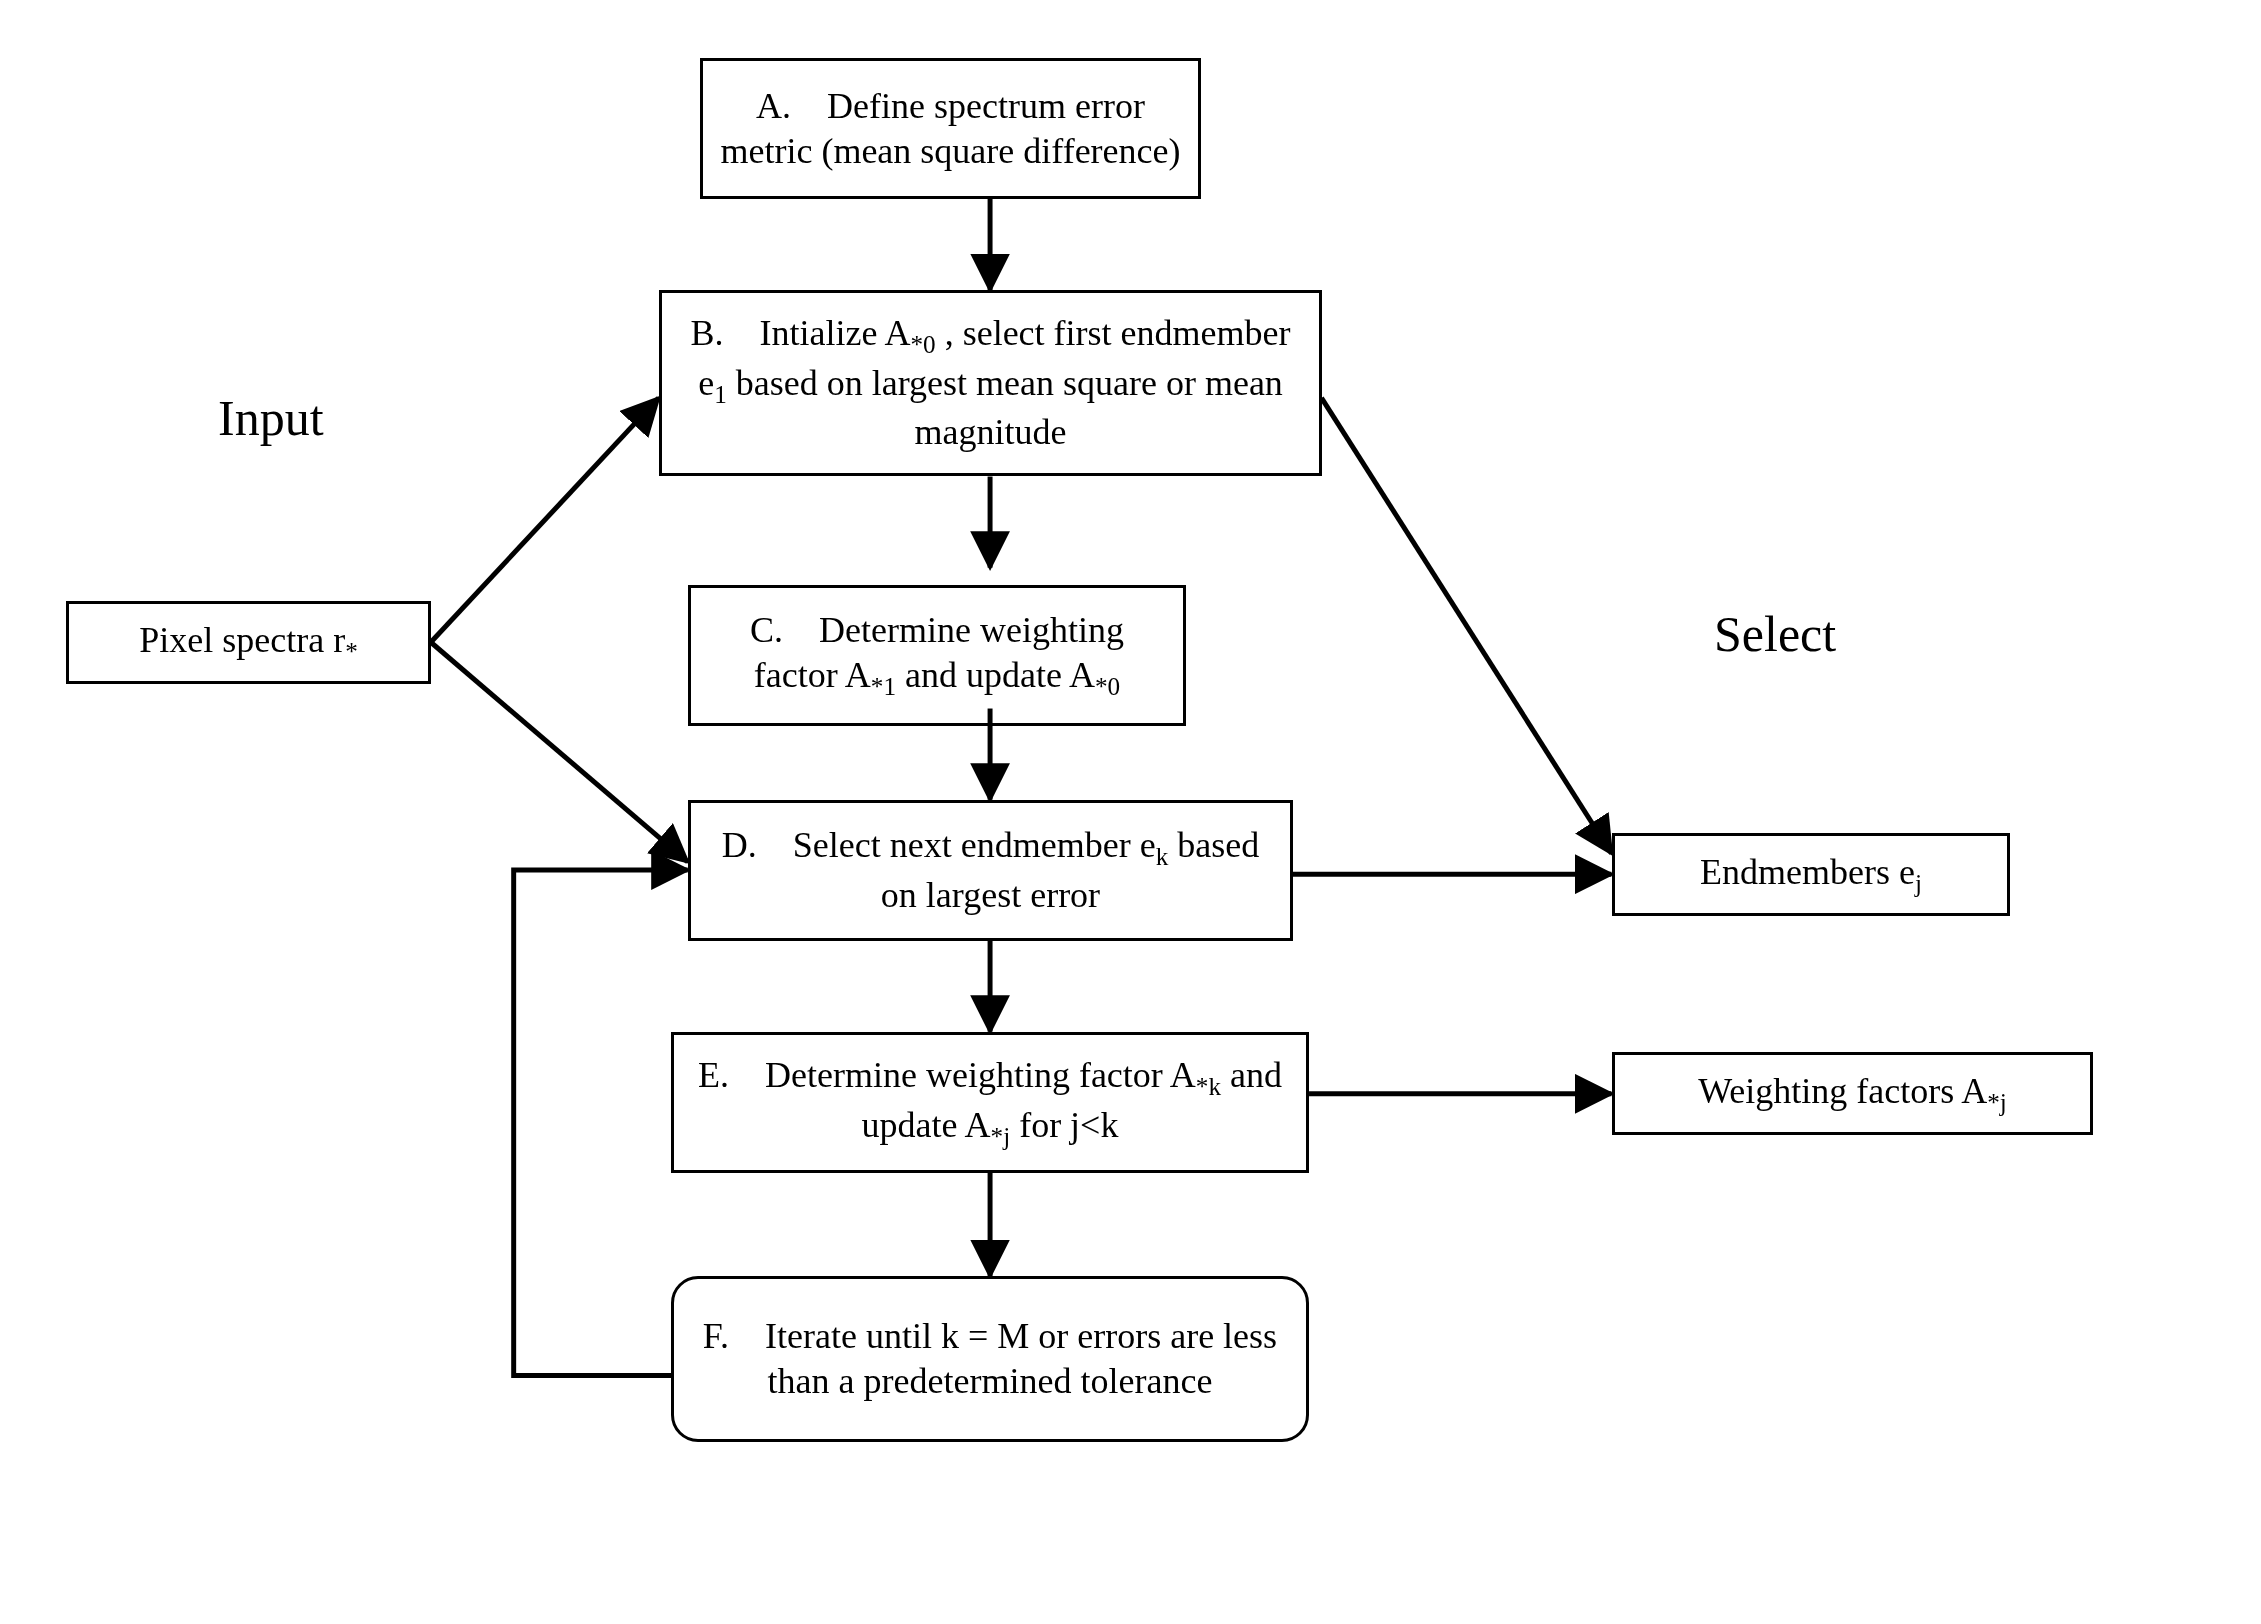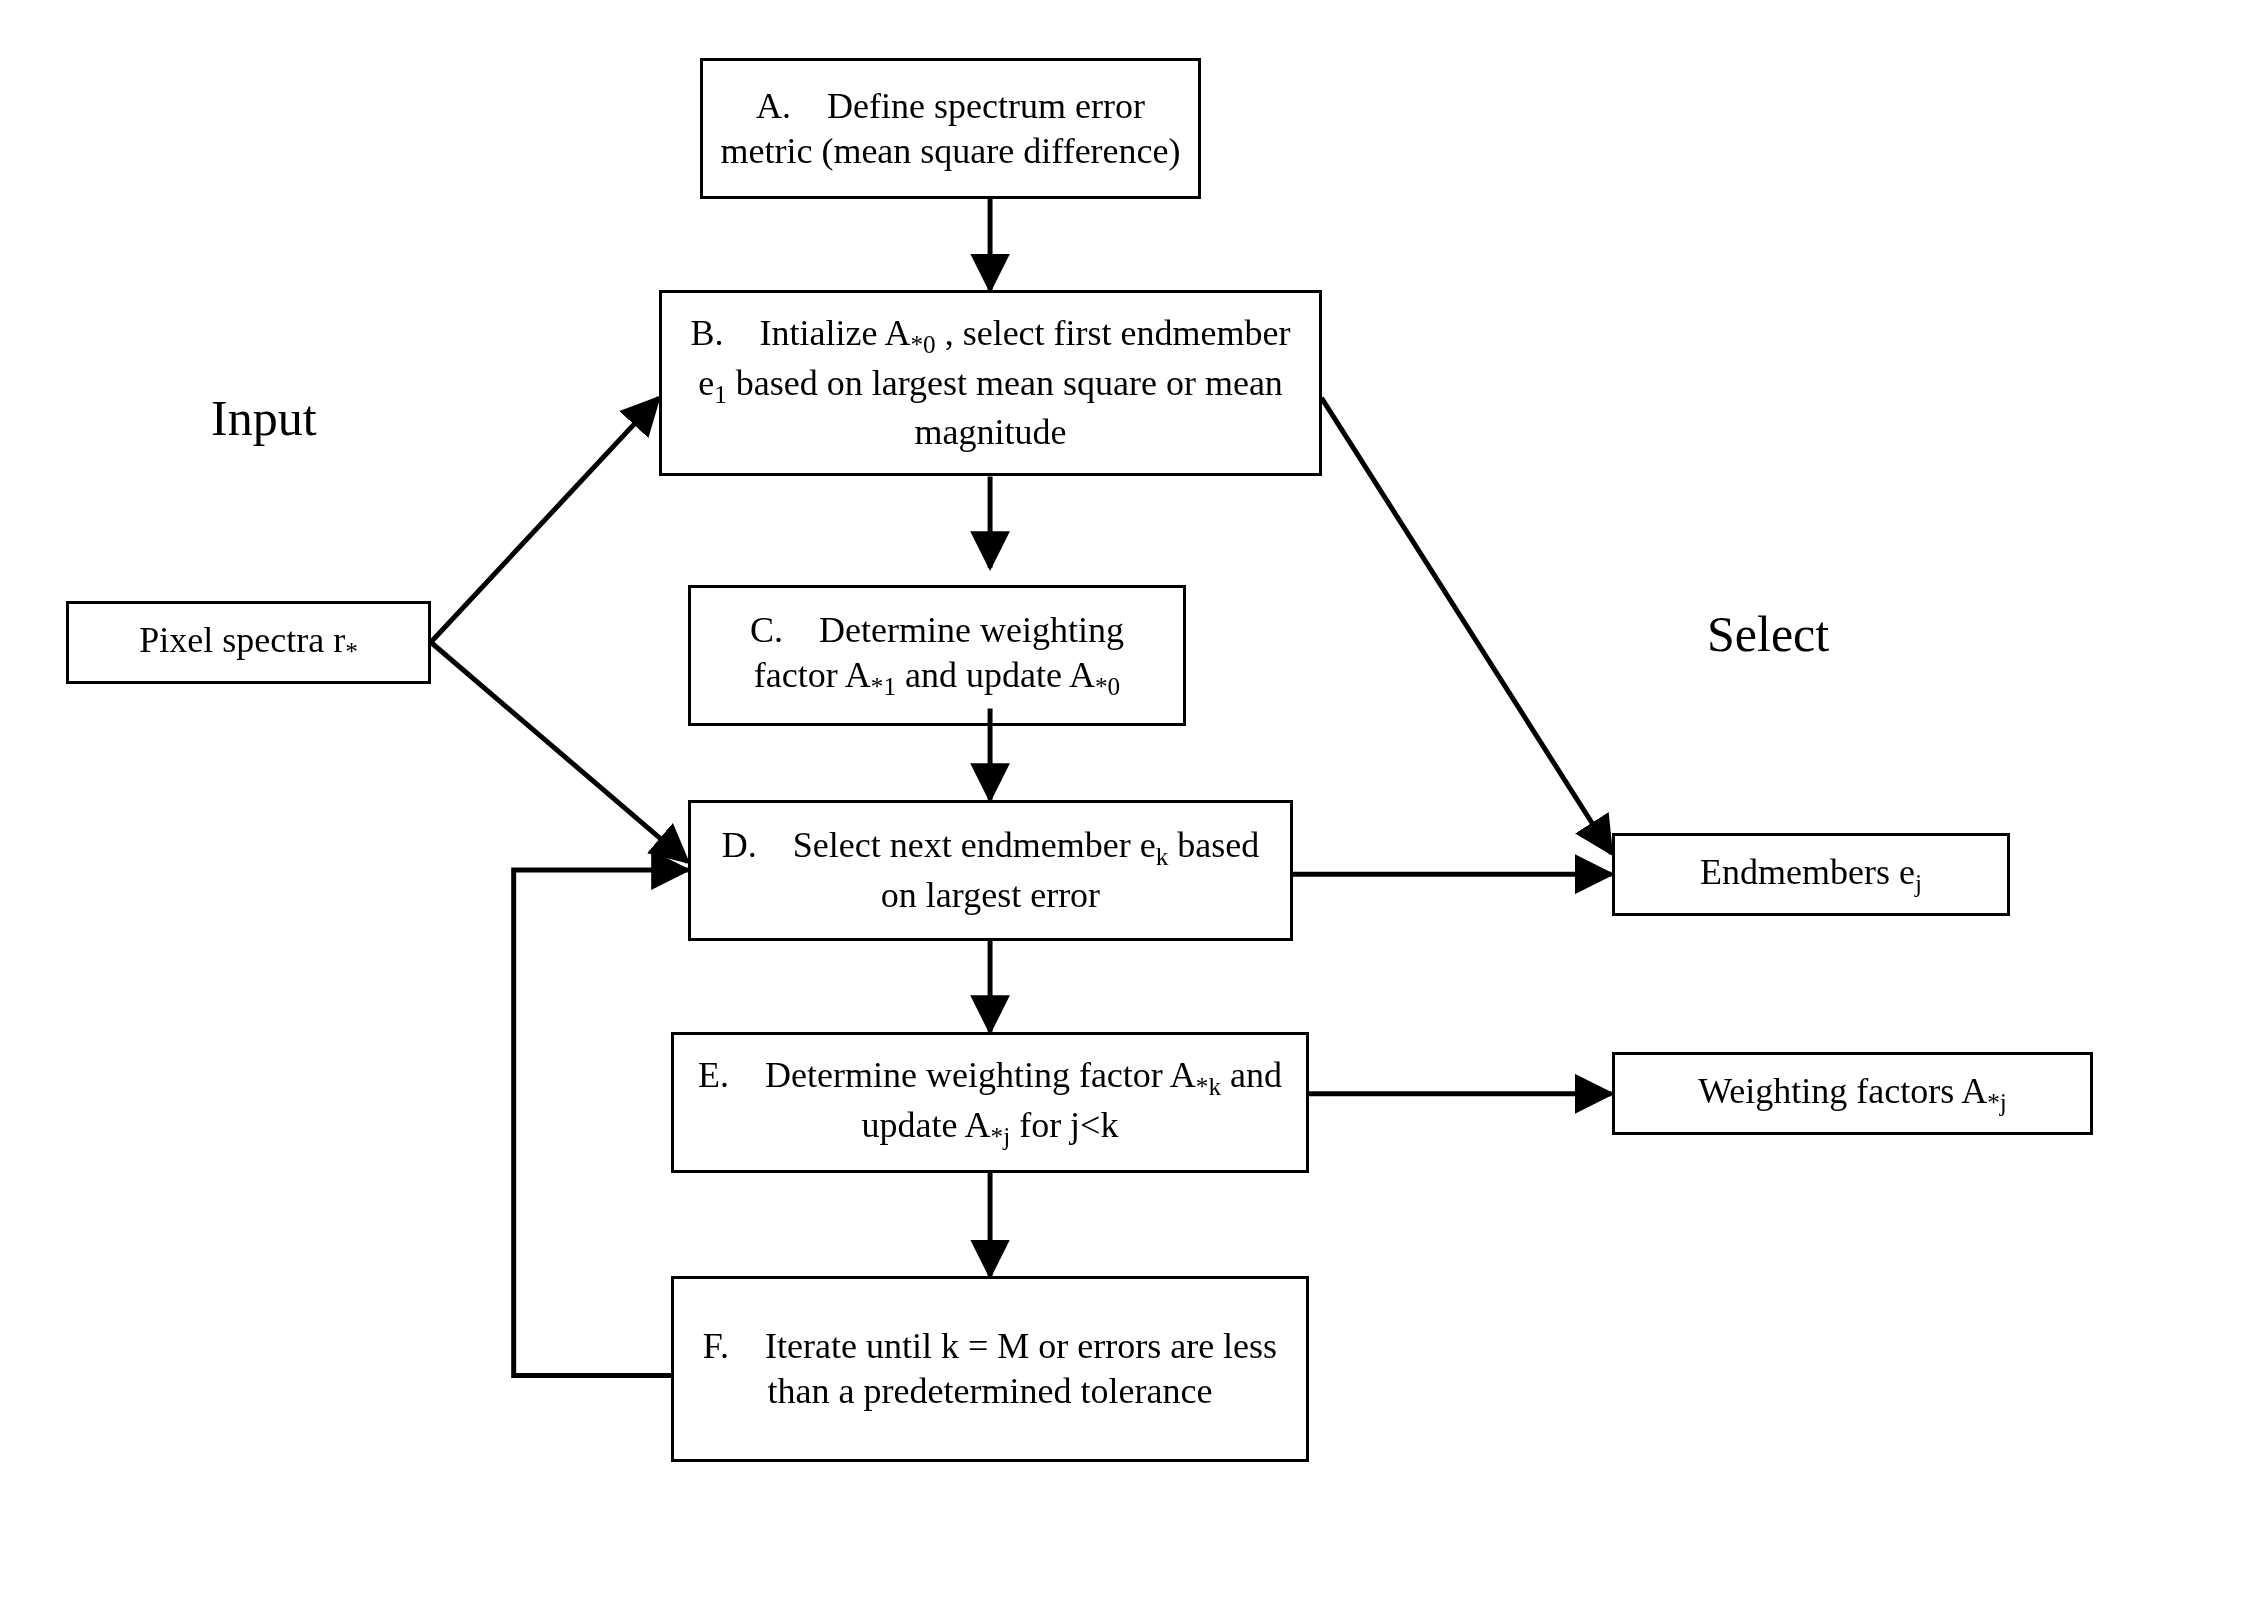--- a/index.html
+++ b/index.html
@@ -24,20 +24,21 @@
     justify-content: center;
     text-align: center;
     font-size: 36px;
     line-height: 1.25;
     padding: 10px 16.6px;
   }
   .label {
     position: absolute;
     font-size: 50px;
     background: transparent;
+    margin-left: 7px;
   }
   .sub { font-size: 0.7em; vertical-align: sub; }
   svg.wires {
     position: absolute;
     left: 0; top: 0;
     width: 2261px;
     height: 1625px;
     pointer-events: none;
   }
 </style>
@@ -72,21 +73,21 @@
       <span>E. </span><span>Determine weighting factor A</span><span class="sub">*k</span><span> and update A</span><span class="sub">*j</span><span> for j&lt;k</span>
     </span>
   </div>
 
   <div id="box-D" class="box" style="left: 688px; top: 800px; width: 605px; height: 141px;">
     <span>
       <span>D. </span><span>Select next endmember e</span><span class="sub">k</span><span> based on largest error</span>
     </span>
   </div>
 
-  <div id="box-F" class="box" style="left: 671px; top: 1276px; width: 638px; height: 186px;">
+  <div id="box-F" class="box" style="left: 671px; top: 1276px; width: 638px; height: 166px; border-radius: 27px;">
     <span>
       <span>F. </span><span>Iterate until k = M or errors are less than a predetermined tolerance</span>
     </span>
   </div>
 
   <div id="box-input" class="box" style="left: 66px; top: 601px; width: 365px; height: 83px;">
     <span>
       <span>Pixel spectra r</span><span class="sub">*</span>
     </span>
   </div>

